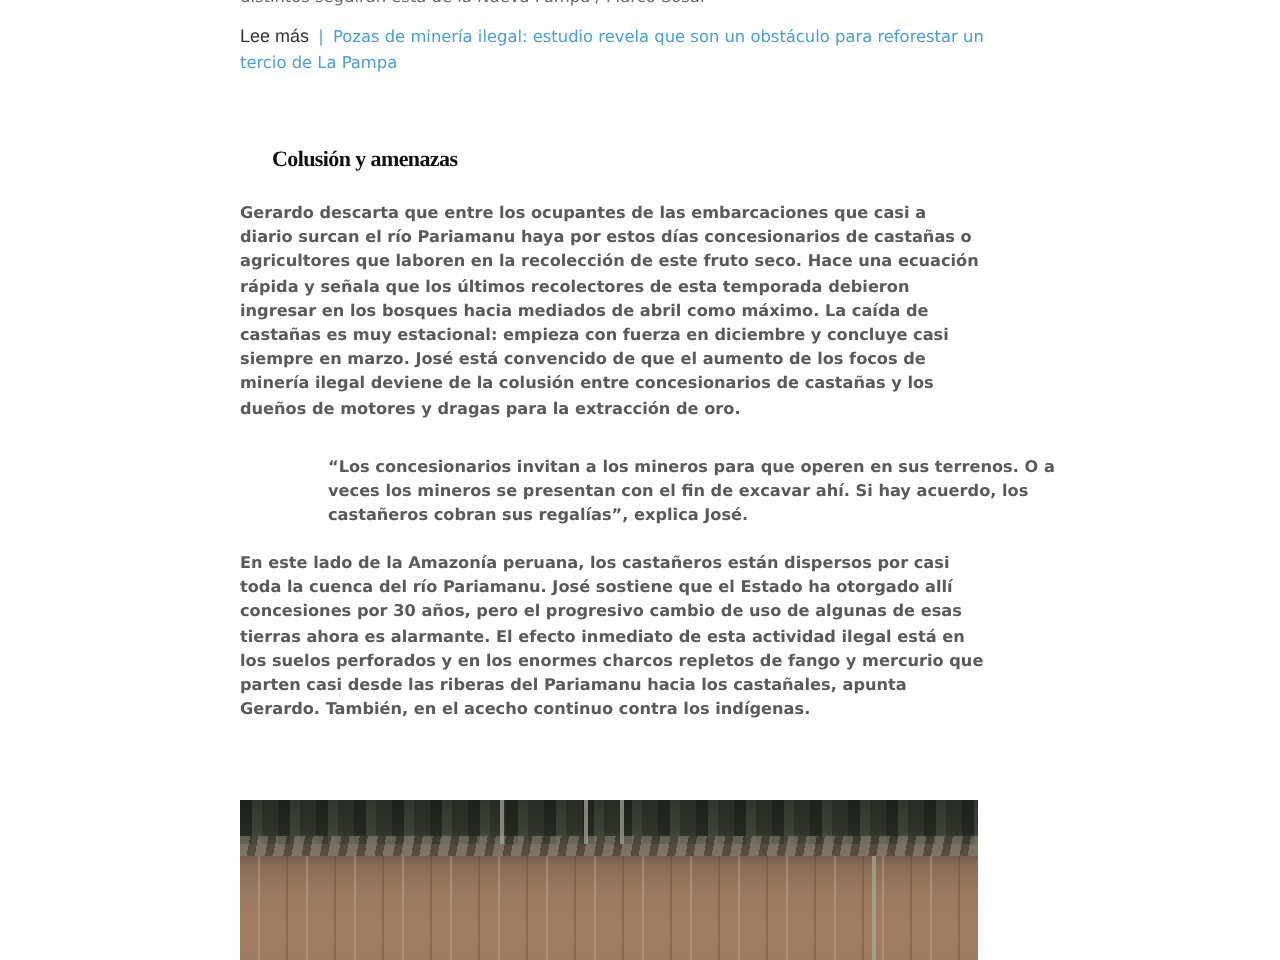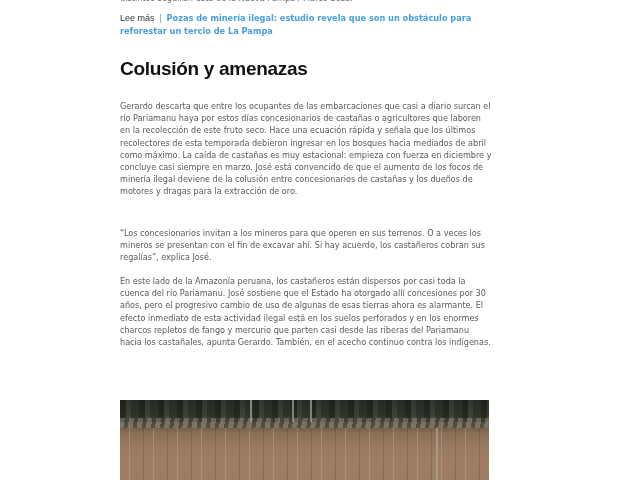--- a/index.html
+++ b/index.html
@@ -45,44 +45,44 @@
       font-family: "Liberation Sans", sans-serif;
       font-size: 9px;
     }
     .lee-mas .sep {
       color: #56a0d8;
       margin: 0 2px;
     }
     .lee-mas a {
       color: #4a9edb;
       text-decoration: none;
-      font-weight: bold;
     }
     .section-title {
       position: absolute;
       top: 58px;
       left: 0;
-      margin: 0;
-      font-family: Liberation Sans, sans-serif;
+      margin: 16px;
+      font-family: Liberation Serif, serif;
       font-weight: bold;
-      font-size: 19px;
+      font-size: 11px;
       color: #111111;
       letter-spacing: -0.3px;
     }
     .para {
       position: absolute;
       left: 0;
       width: 372px;
       margin: 0;
       font-size: 8.1px;
       line-height: 12.2px;
       color: #5a5a5a;
+      font-weight: bold;
     }
     .p1 { top: 100px; }
-    .p2 { top: 227px; }
+    .p2 { top: 227px; margin-left: 44px; }
     .p3 { top: 275px; }
     .photo {
       position: absolute;
       left: 120px;
       top: 400px;
       width: 369px;
       height: 80px;
       overflow: hidden;
       background: linear-gradient(180deg,
         #2a2e28 0%,

